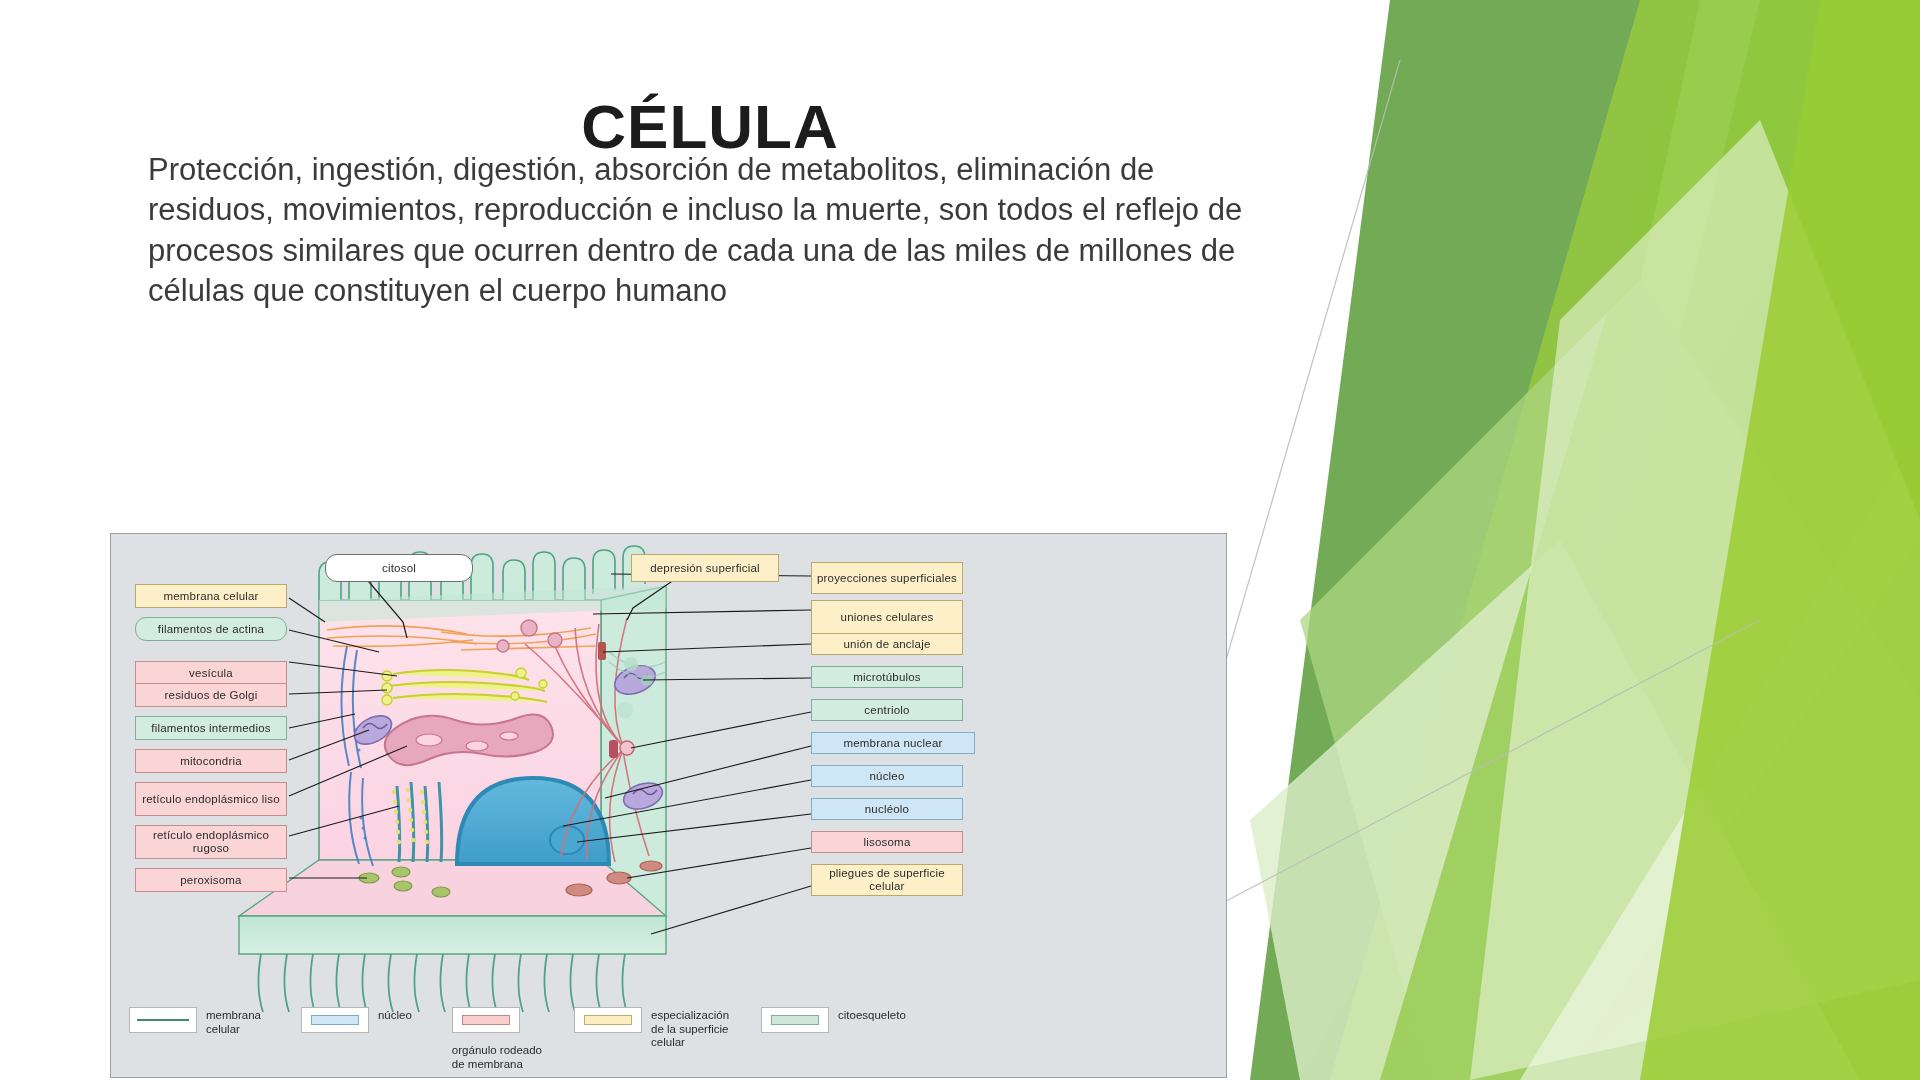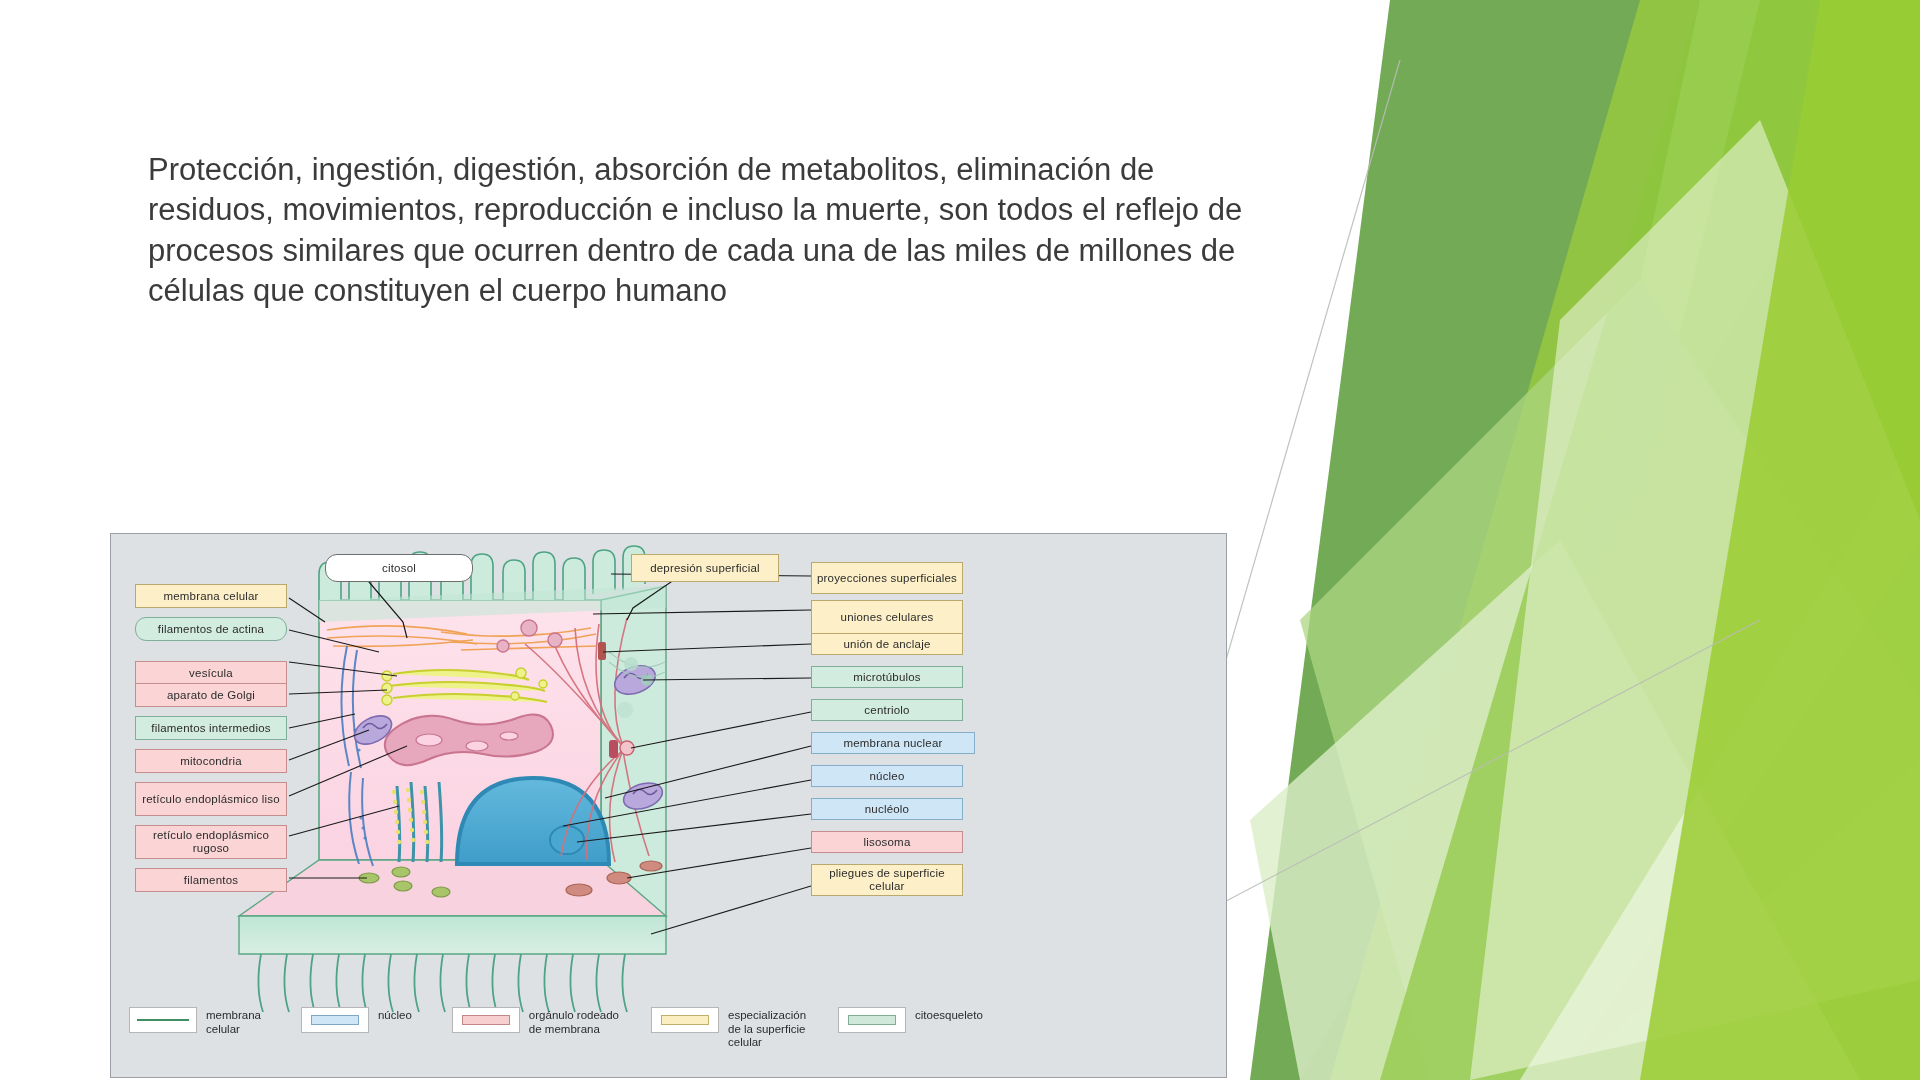--- a/index.html
+++ b/index.html
@@ -158,20 +158,21 @@
     <polygon points="640,0 920,0 920,540 560,1080 330,1080" fill="#9ccc3c" opacity="0.75"></polygon>
     <polygon points="300,620 640,280 920,700 920,1080 430,1080" fill="#aed581" opacity="0.75"></polygon>
     <polygon points="250,820 560,540 860,1080 300,1080" fill="#dcedc8" opacity="0.80"></polygon>
     <polygon points="700,0 920,0 920,430 520,1080 380,1080" fill="#8cc63f" opacity="0.70"></polygon>
     <polygon points="560,320 760,120 920,520 920,980 470,1080" fill="#f0f7e4" opacity="0.55"></polygon>
     <polygon points="820,0 920,0 920,1080 640,1080" fill="#9acd32" opacity="0.85"></polygon>
     <line x1="400" y1="60" x2="110" y2="1060" stroke="#b9bdb6" stroke-width="1.2" opacity="0.9"></line>
     <line x1="0" y1="1020" x2="760" y2="620" stroke="#b9bdb6" stroke-width="1.2" opacity="0.9"></line>
   </svg>
 
+  <h1 id="title">CÉLULA</h1>
 
   <div id="body-text">
     <p class="para">Protección, ingestión, digestión, absorción de metabolitos, eliminación de residuos, movimientos, reproducción e incluso la muerte, son todos el reflejo de procesos similares que ocurren dentro de cada una de las miles de millones de células que constituyen el cuerpo humano</p>
   </div>
 
   <div id="diagram">
 
     <svg id="diagram-svg" width="1117" height="545" viewBox="0 0 1117 545">
       <defs>
         <linearGradient id="cytoGrad" x1="0" y1="0" x2="0" y2="1">
@@ -387,26 +388,26 @@
         <path d="M700,352 L540,400"></path>
       </g>
     </svg>
 
     <div class="chip white" style="left:214px; top:20px; width:148px; height:28px;border-radius:12px;">citosol</div>
     <div class="chip yellow" style="left:520px; top:20px; width:148px; height:28px;">depresión superficial</div>
 
     <div class="chip yellow" style="left:24px; top:50px; width:152px; height:24px;">membrana celular</div>
     <div class="chip green" style="left:24px; top:83px; width:152px; height:24px;border-radius:11px;">filamentos de actina</div>
     <div class="chip pink" style="left:24px; top:116px; width:152px; height:24px;margin-top:11px;">vesícula</div>
-    <div class="chip pink" style="left:24px; top:149px; width:152px; height:24px;">aparato de Golgi</div>
+    <div class="chip pink" style="left:24px; top:149px; width:152px; height:24px;">residuos de Golgi</div>
     <div class="chip green" style="left:24px; top:182px; width:152px; height:24px;">filamentos intermedios</div>
     <div class="chip pink" style="left:24px; top:215px; width:152px; height:24px;">mitocondria</div>
     <div class="chip pink" style="left:24px; top:248px; width:152px; height:34px;">retículo endoplásmico liso</div>
     <div class="chip pink" style="left:24px; top:291px; width:152px; height:34px;">retículo endoplásmico rugoso</div>
-    <div class="chip pink" style="left:24px; top:334px; width:152px; height:24px;">filamentos</div>
+    <div class="chip pink" style="left:24px; top:334px; width:152px; height:24px;">peroxisoma</div>
 
     <div class="chip yellow" style="left:700px; top:28px; width:152px; height:32px;">proyecciones superficiales</div>
     <div class="chip yellow" style="left:700px; top:66px; width:152px; height:34px;">uniones celulares</div>
     <div class="chip yellow" style="left:700px; top:99px; width:152px; height:22px;">unión de anclaje</div>
     <div class="chip green" style="left:700px; top:132px; width:152px; height:22px;">microtúbulos</div>
     <div class="chip green" style="left:700px; top:165px; width:152px; height:22px;">centriolo</div>
     <div class="chip blue" style="left:700px; top:198px; width:164px; height:22px;">membrana nuclear</div>
     <div class="chip blue" style="left:700px; top:231px; width:152px; height:22px;">núcleo</div>
     <div class="chip blue" style="left:700px; top:264px; width:152px; height:22px;">nucléolo</div>
     <div class="chip pink" style="left:700px; top:297px; width:152px; height:22px;">lisosoma</div>
@@ -419,21 +420,21 @@
         </div>
         <div class="legend-label">membrana
 celular</div>
       </div>
       <div class="legend-item" style="margin-left:30px;">
         <div class="swatch-box">
           <div class="swatch-inner sw-blue"></div>
         </div>
         <div class="legend-label">núcleo</div>
       </div>
-      <div class="legend-item" style="margin-left:30px;">
+      <div class="legend-item" style="margin-left:30px;flex-direction:column;">
         <div class="swatch-box">
           <div class="swatch-inner sw-pink"></div>
         </div>
         <div class="legend-label">orgánulo rodeado
 de membrana</div>
       </div>
       <div class="legend-item" style="margin-left:22px;">
         <div class="swatch-box">
           <div class="swatch-inner sw-yell"></div>
         </div>

